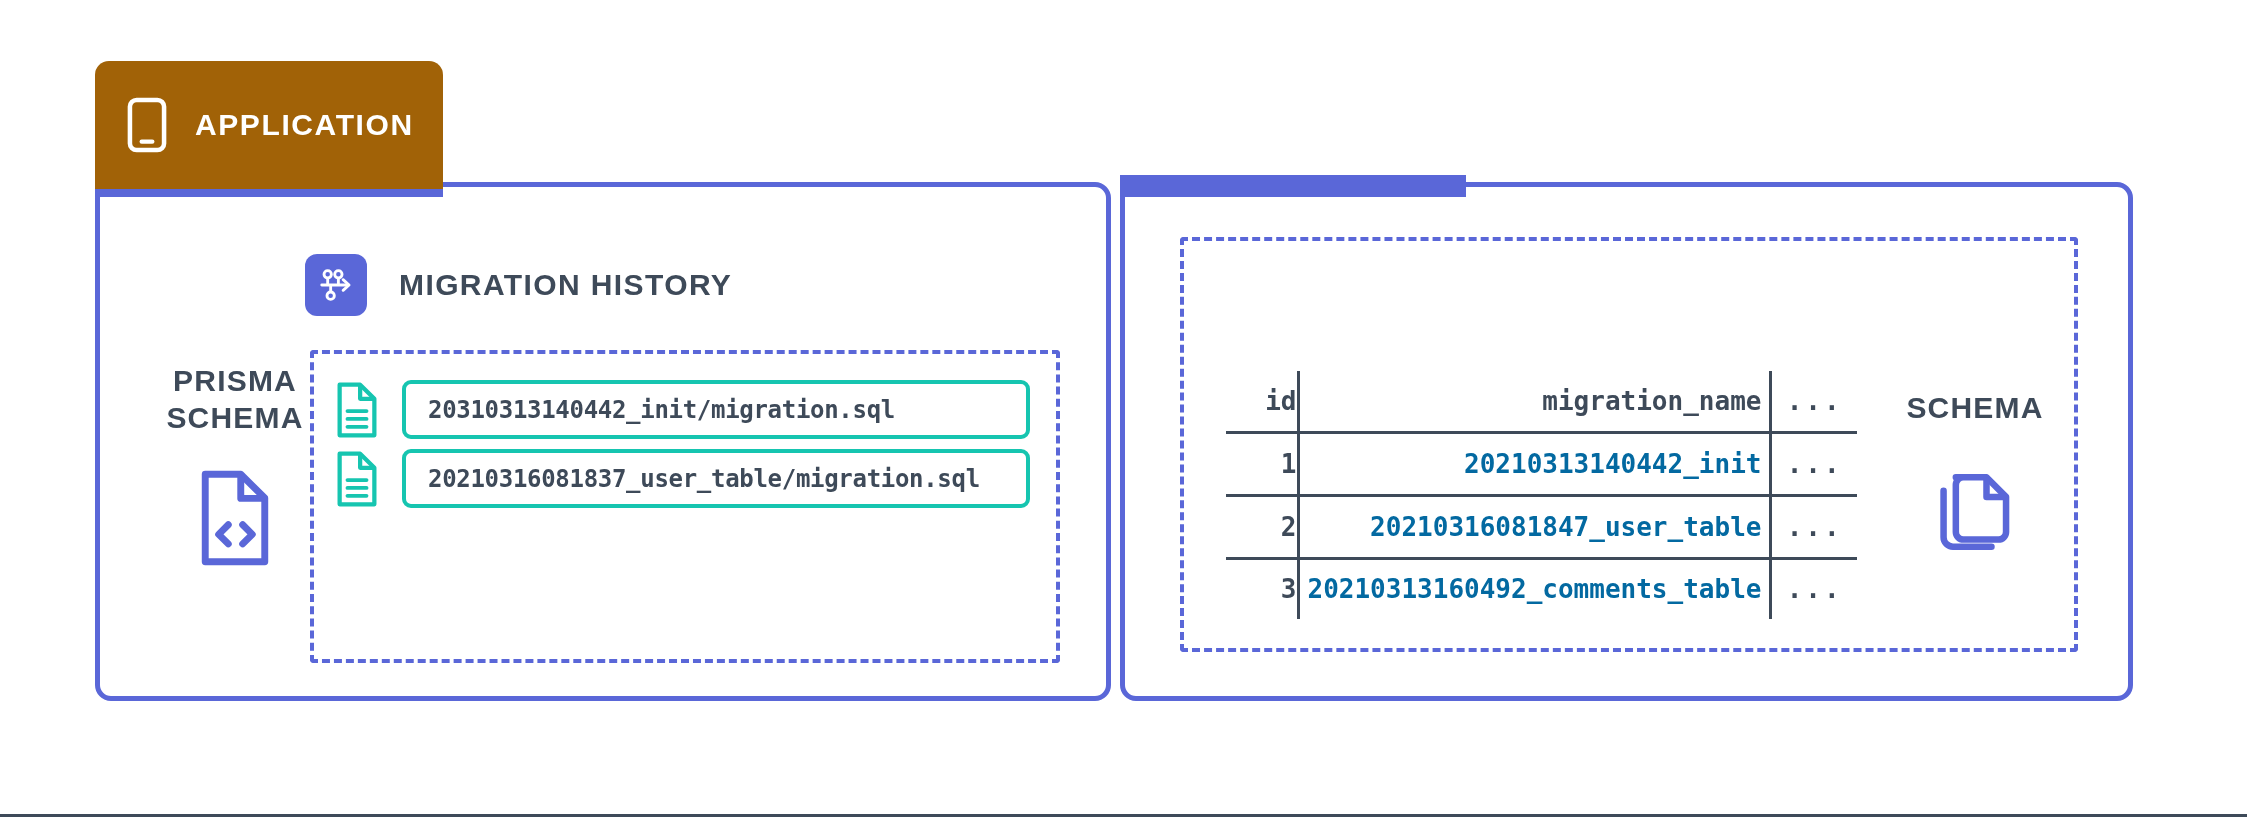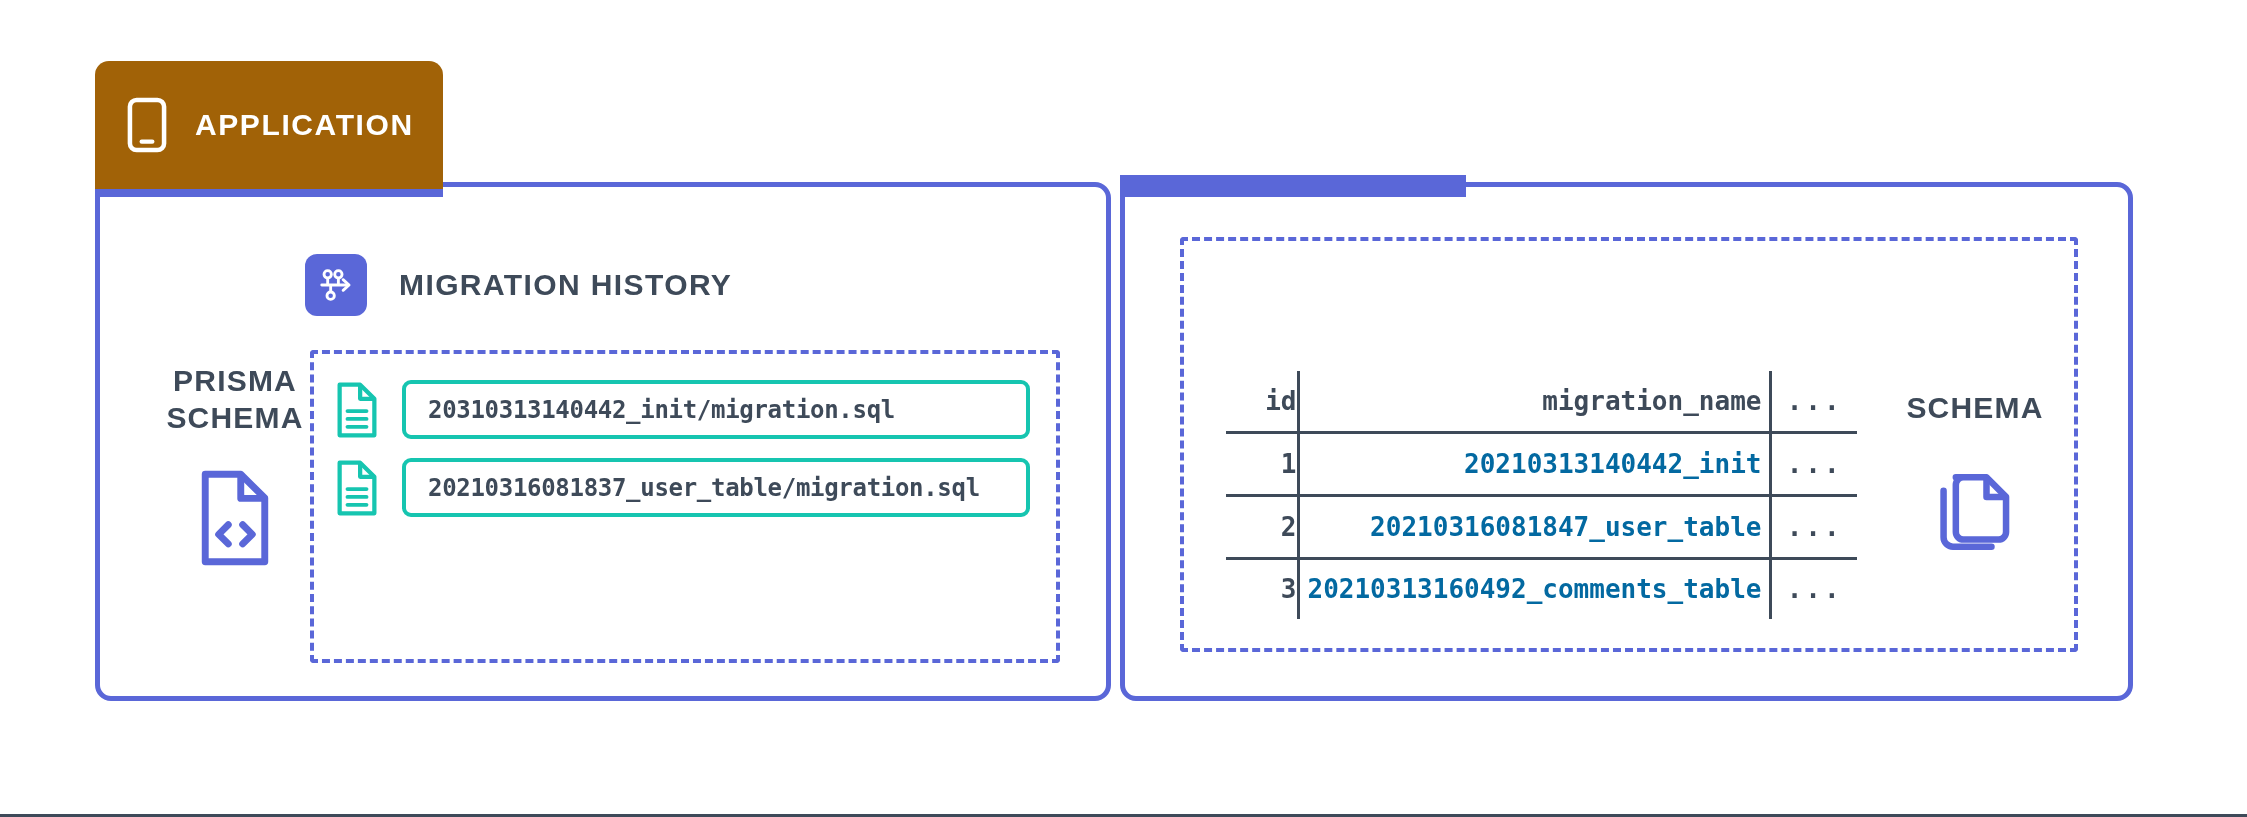--- a/index.html
+++ b/index.html
@@ -118,21 +118,21 @@
   #migration-files-box { left: 310px; top: 350px; width: 750px; height: 313px; }
   #db-dashed-box       { left: 1180px; top: 237px; width: 898px; height: 415px; }
 
   
   #migration-file-list {
     position: absolute;
     left: 334px;
     top: 380px;
     display: flex;
     flex-direction: column;
-    gap: 19px;
+    gap: 10px;
   }
   .file-row { display: flex; align-items: center; gap: 22px; }
   .file-icon { width: 46px; height: 56px; flex: none; display: block; }
   .file-chip {
     border: 4px solid #16C5B0;
     border-radius: 9px;
     background: #ffffff;
     height: 59px;
     width: 628px;
     display: flex;

